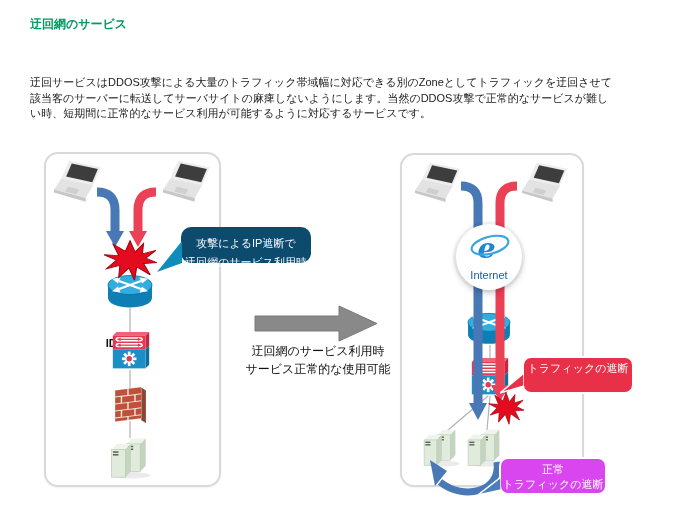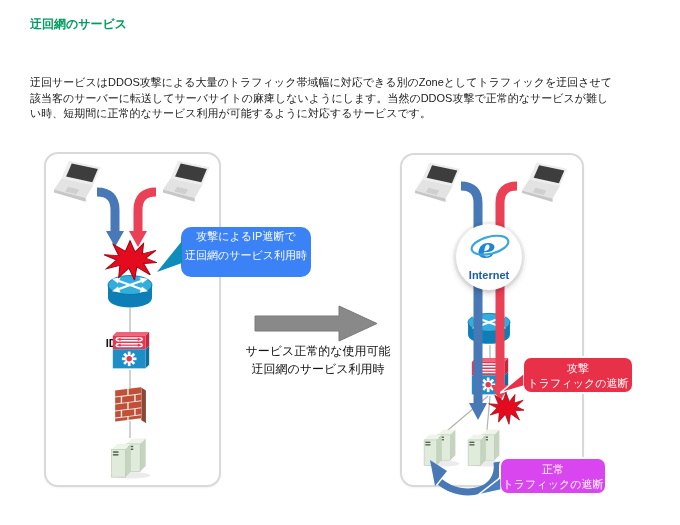--- a/index.html
+++ b/index.html
@@ -14,29 +14,29 @@
          box-shadow:0 1px 2px rgba(0,0,0,0.05);}
   .page-title{position:absolute;left:30px;top:8px;font-size:12px;font-weight:bold;color:#019a60;z-index:8;}
   .intro{position:absolute;left:30px;top:48px;width:640px;font-size:11px;line-height:15.5px;color:#1a1a1a;
          white-space:pre-line;z-index:8;margin-top:27px;}
   .router-label{position:absolute;font-size:11px;font-weight:bold;color:#111;text-align:center;z-index:3;}
   .caption{position:absolute;left:237px;top:343px;width:162px;text-align:center;font-size:12px;
            line-height:17.5px;color:#111;z-index:5;}
   .caption span{display:block;}
   .callout{position:absolute;color:#fff;text-align:center;z-index:7;font-size:11px;}
   .callout .tail{position:absolute;}
-  .co-ip{left:181px;top:227px;width:130px;height:50px;background:#3b82f6;border-radius:10px;
-         line-height:19px;box-sizing:border-box;}
+  .co-ip{left:181px;top:227px;width:130px;height:36px;background:#0c4a6e;border-radius:10px;
+         line-height:19px;padding-top:7px;box-sizing:border-box;}
   .co-attack{left:522px;top:356px;width:112px;height:38px;background:#e93049;border:2px solid #fdfdfd;
          border-radius:9px;line-height:15px;padding-top:3px;box-sizing:border-box;}
   .co-normal{left:499px;top:457px;width:108px;height:38px;background:#d946ef;border:2px solid #fdfdfd;
          border-radius:9px;line-height:15px;padding-top:3px;box-sizing:border-box;}
   .internet{position:absolute;left:456px;top:224px;width:66px;height:66px;background:#fff;border-radius:50%;
          z-index:5;box-shadow:0 0 0 3px rgba(0,0,0,0.04),0 3px 7px rgba(0,0,0,0.2);text-align:center;}
-  .internet-label{position:absolute;left:0;right:0;bottom:9px;font-size:11px;font-weight:bold;color:#1a5cae;}
+  .internet-label{position:absolute;left:0;right:0;bottom:9px;font-size:11px;font-weight:normal;color:#1a5cae;}
   .burst{position:absolute;z-index:6;}
   .burst svg{width:100%;height:100%;display:block;}
 </style>
 </head>
 <body>
 
 <div id="stage">
 
   <svg width="0" height="0" style="position:absolute" aria-hidden="true">
     <defs>
@@ -240,37 +240,36 @@
         <use href="#sym-burst"></use>
       </svg>
     </div>
   <div class="burst" style="left:488px;top:391px;width:36px;height:34px;">
     <svg preserveAspectRatio="none">
         <use href="#sym-burst"></use>
       </svg>
     </div>
 
   <div class="caption">
+    <span>迂回網のサービス利用時</span>
     <span>サービス正常的な使用可能</span>
-    <span>迂回網のサービス利用時</span>
   </div>
 
   <div class="callout co-ip">
     <svg class="tail" style="left:-26px;top:14px;width:27px;height:31px;">
       <polygon points="27,0 27,22 2,31" fill="#0e8cba"></polygon>
       </svg>
     <span style="display:block">攻撃によるIP遮断で</span>
     <span style="display:block">迂回網のサービス利用時</span>
   </div>
 
   <div class="callout co-attack">
     <svg class="tail" style="left:-24px;top:13px;width:24px;height:24px;">
       <polygon points="24,2 0,22 24,15" fill="#e93049" stroke="#fdfdfd" stroke-width="1.5"></polygon>
       </svg>
-    <span style="display:block">攻撃</span>
     <span style="display:block">トラフィックの遮断</span>
   </div>
 
   <div class="callout co-normal">
     <svg class="tail" style="left:-23px;top:16px;width:23px;height:22px;">
       <polygon points="23,2 0,20 23,15" fill="#4c7ebd" stroke="#fdfdfd" stroke-width="1.5"></polygon>
       </svg>
     <span style="display:block">正常</span>
     <span style="display:block">トラフィックの遮断</span>
   </div>

